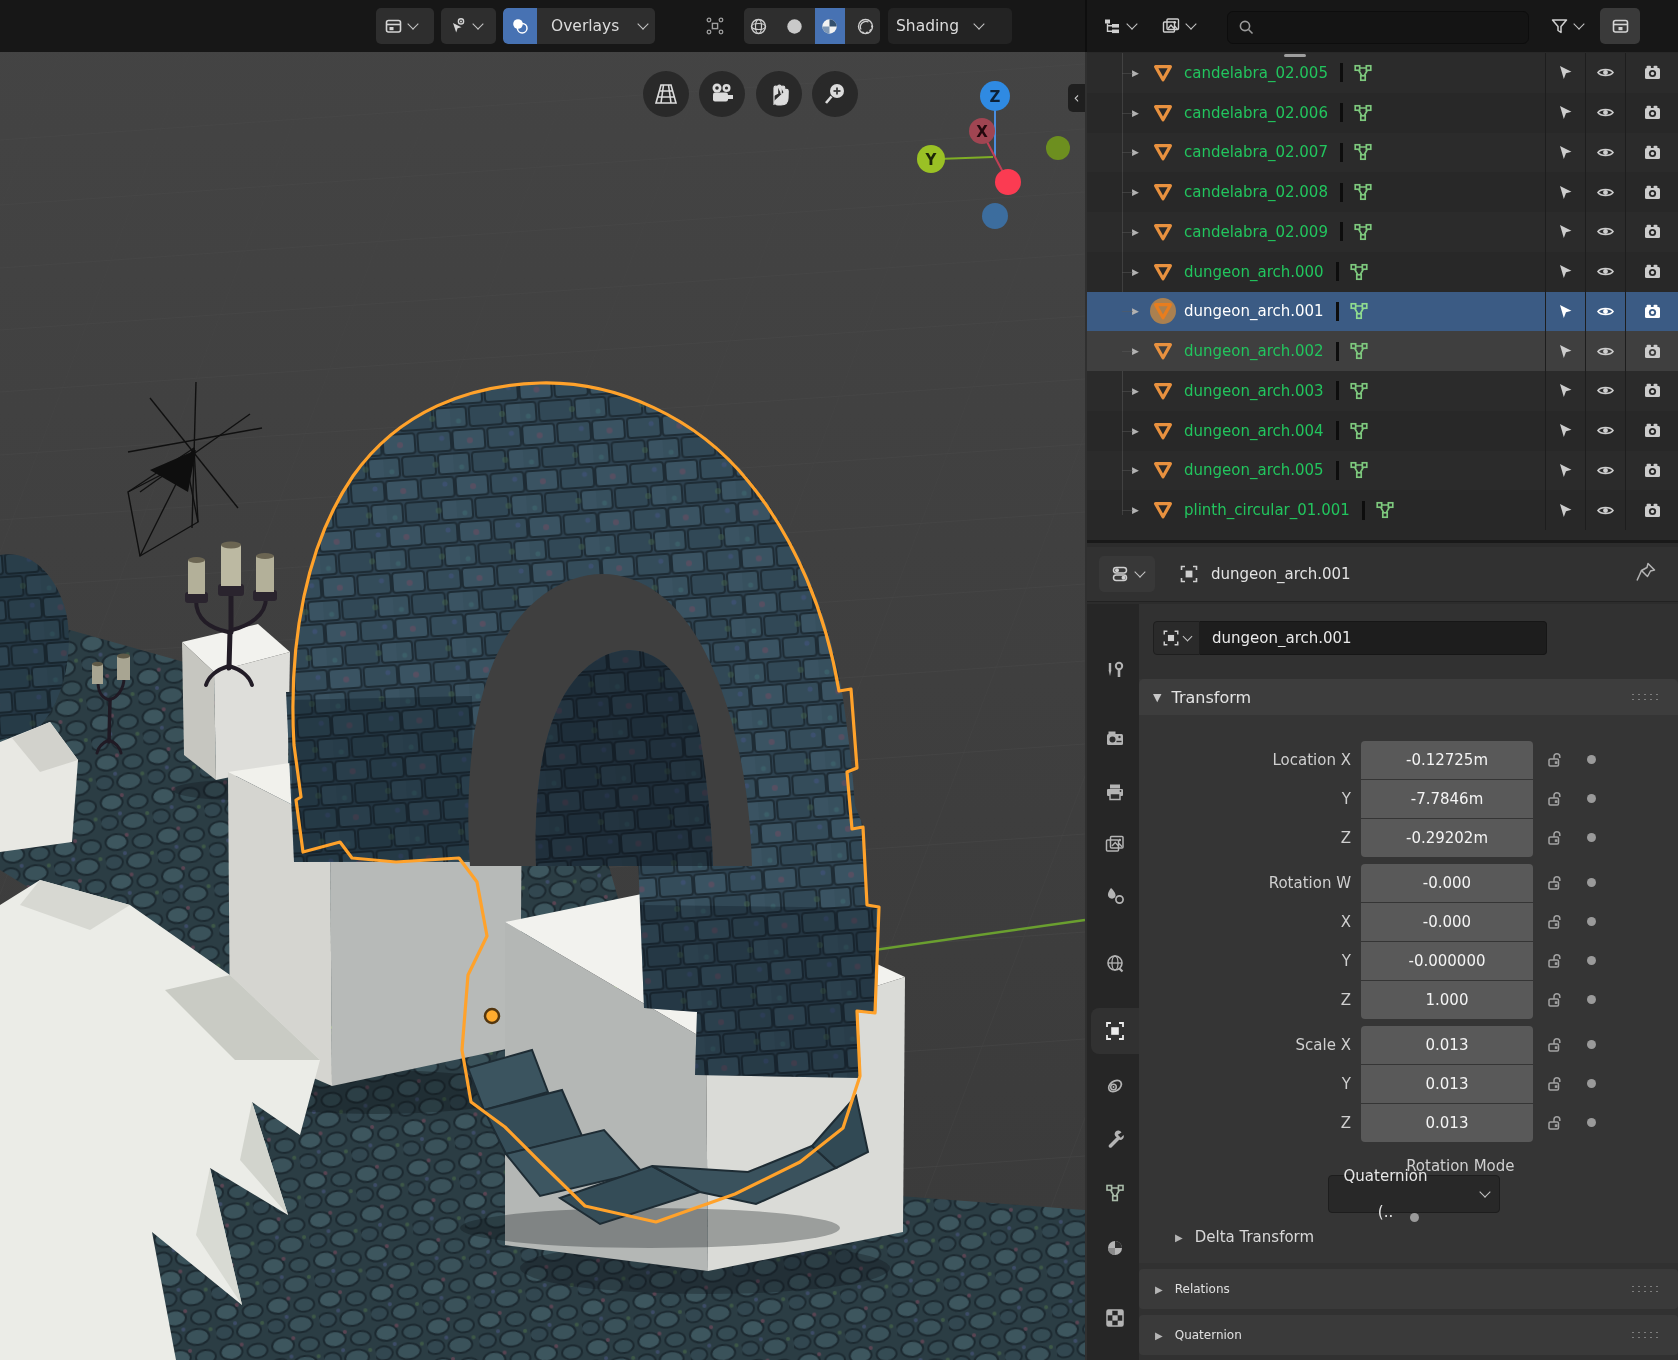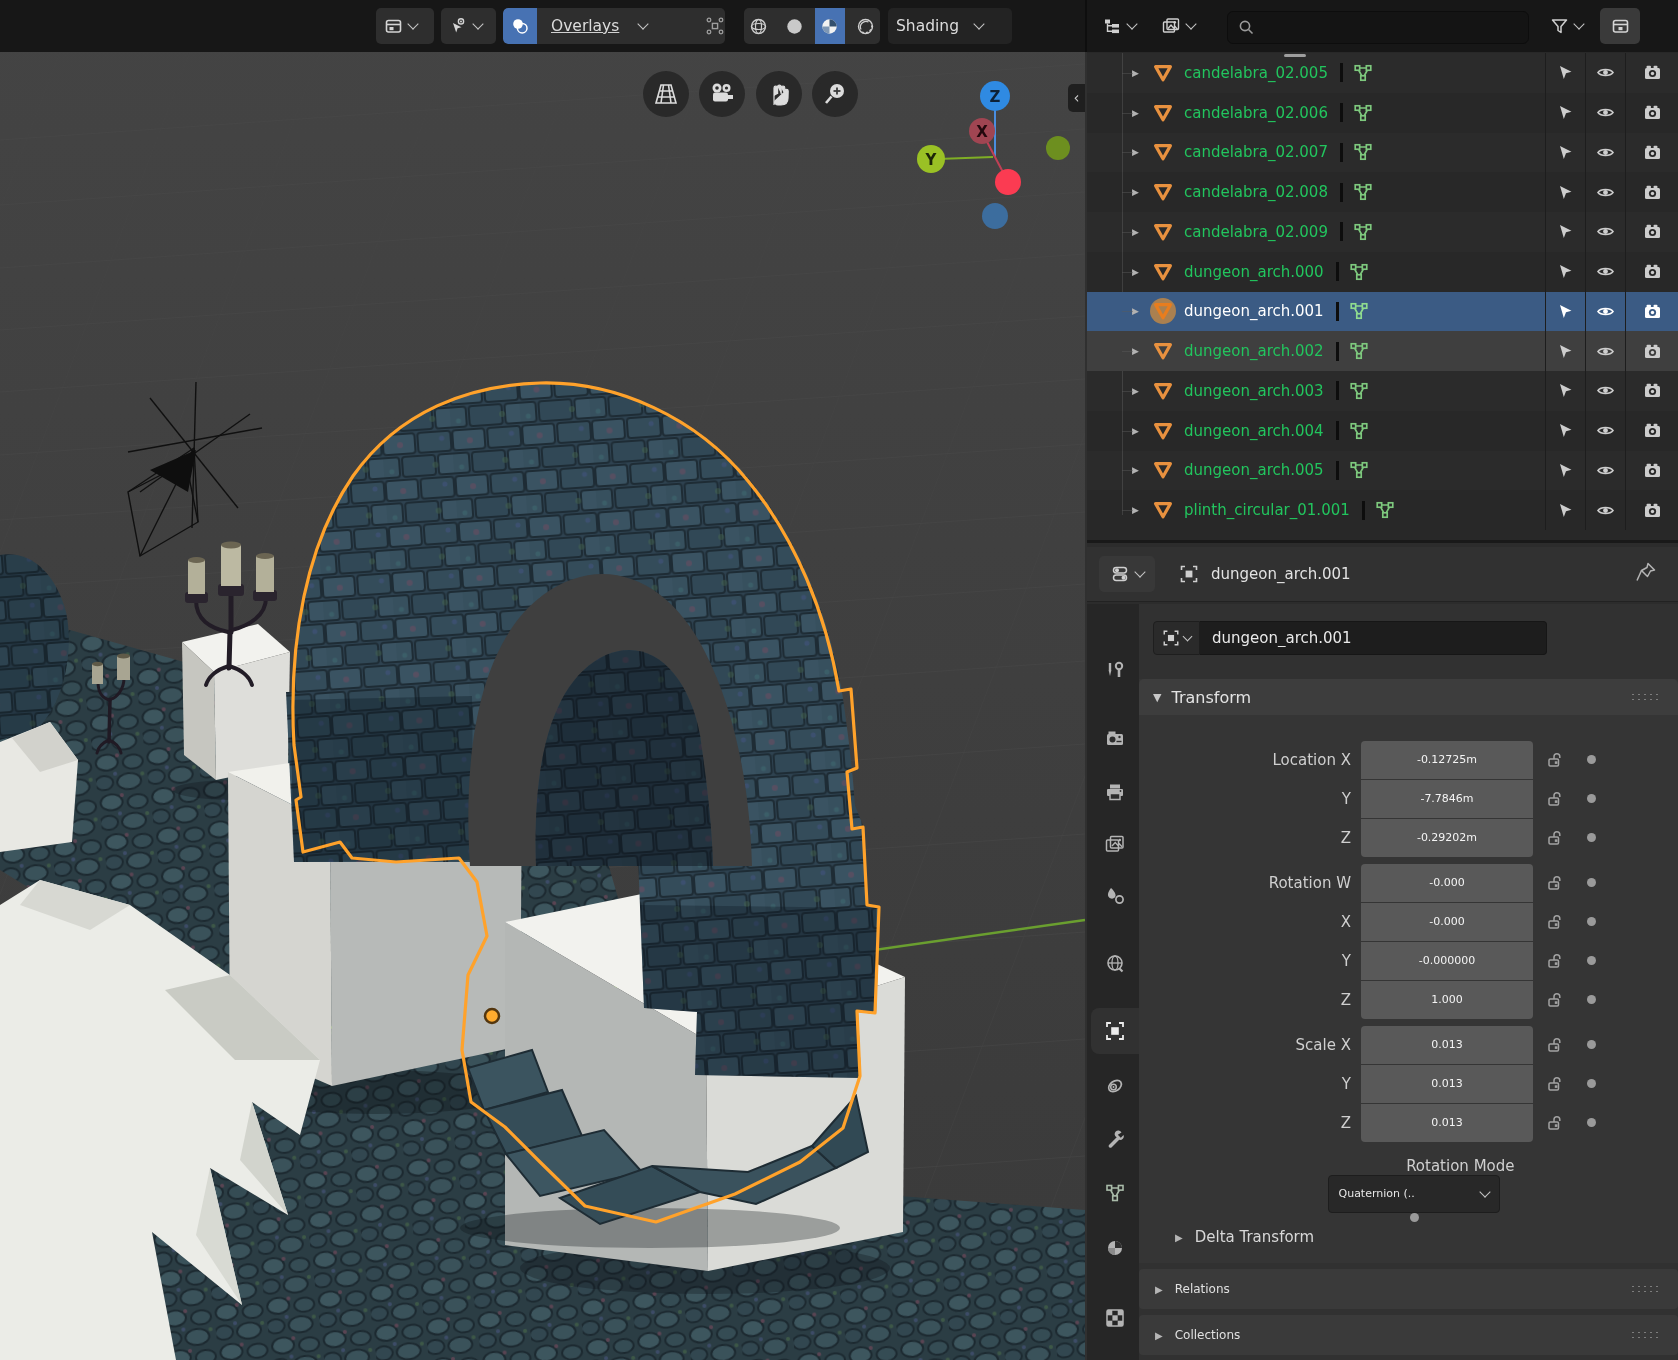--- a/index.html
+++ b/index.html
@@ -62,21 +62,21 @@
   .panel{margin-top:21px;background:#353535;}
   .phead{height:36px;background:#3d3d3d;display:flex;align-items:center;border-radius:5px 5px 0 0;position:relative;}
   .phead .tri{margin-left:14px;font-size:11px;color:#c8c8c8;}
   .phead .ptitle{margin-left:10px;color:#e3e3e3;font-size:16px;}
   .grip{position:absolute;right:18px;top:50%;margin-top:-5px;width:30px;height:10px;opacity:.8;
         background-image:radial-gradient(#8d8d8d 1.1px,transparent 1.2px);background-size:6px 5px;}
   .pbody{padding:25px 0 10px 0;}
   .fgroup{margin-bottom:6px;}
   .frow{height:39px;display:flex;align-items:center;}
   .flabel{width:212px;text-align:right;color:#cfcfcf;flex:0 0 auto;}
-  .fval{margin-left:10px;width:172px;height:38px;background:#595959;color:#f4f4f4;text-align:center;line-height:38px;flex:0 0 auto;font-size:11px;}
+  .fval{margin-left:10px;width:172px;height:38px;background:#595959;color:#f4f4f4;text-align:center;line-height:38px;flex:0 0 auto;font-size:15px;}
   .rt{border-radius:4px 4px 0 0;} .rb{border-radius:0 0 4px 4px;} .ra{border-radius:4px;}
   .fval.dd{background:#282828;border:1px solid #1d1d1d;box-sizing:border-box;display:flex;align-items:center;justify-content:space-between;padding:0 10px;line-height:36px;color:#e6e6e6;gap:48px;}
   .flock{margin-left:10px;width:24px;display:flex;justify-content:center;}
   .fdot{margin-left:12px;width:24px;display:flex;justify-content:center;}
   .fdot i{width:9px;height:9px;border-radius:50%;background:#9a9a9a;}
   .sub{margin:25px 0 0 36px;height:32px;display:flex;align-items:center;gap:12px;color:#d8d8d8;}
   .sub .tri{font-size:10px;color:#b5b5b5;}
   .cpanel{margin-top:6px;height:40px;background:#3a3a3a;display:flex;align-items:center;position:relative;border-radius:4px;}
   .cpanel .tri{margin-left:16px;font-size:10px;color:#b5b5b5;}
   .cpanel .ptitle{margin-left:12px;color:#e0e0e0;font-size:12px;}
@@ -332,21 +332,21 @@
       <span class="chv"></span>
     </div>
     <div class="hbtn" style="left:441px;width:55px;">
       <svg class="icon" width="19" height="19" viewBox="0 0 19 19">
         <path d="M4,6 L12.5,10.2 L8.6,11.2 L7.2,15.5 Z" fill="#d5d5d5"></path>
         <circle cx="12" cy="4.4" r="2.6" fill="none" stroke="#d5d5d5" stroke-width="1.4"></circle>
         <circle cx="12" cy="4.4" r="1" fill="#d5d5d5"></circle>
       </svg>
       <span class="chv"></span>
     </div>
-    <div class="hbtn" style="left:503px;width:222px;padding:0;overflow:hidden;text-decoration:underline;">
+    <div class="hbtn" style="left:503px;width:152px;padding:0;overflow:hidden;">
       <span class="seg on" style="border-radius:5px 0 0 5px;">
         <svg class="icon" width="20" height="20" viewBox="0 0 20 20">
           <circle cx="8" cy="8" r="4.8" fill="#ffffff"></circle>
           <circle cx="12.2" cy="12.2" r="4.8" fill="none" stroke="#ffffff" stroke-width="1.5"></circle>
         </svg>
       </span>
       <span class="hlabel" style="margin-left:8px;">Overlays</span>
       <span class="chv" style="margin-left:14px;"></span>
     </div>
     <div class="hbtn flat" style="left:697px;width:36px;justify-content:center;">
@@ -1231,19 +1231,19 @@
         </div>
       </div>
 
       <div class="cpanel">
         <span class="tri">▶</span>
         <span class="ptitle">Relations</span>
         <span class="grip"></span>
       </div>
       <div class="cpanel">
         <span class="tri">▶</span>
-        <span class="ptitle">Collections</span>
+        <span class="ptitle">Quaternion</span>
         <span class="grip"></span>
       </div>
     </div>
   </div>
 
 </div>
 
 </body></html>

